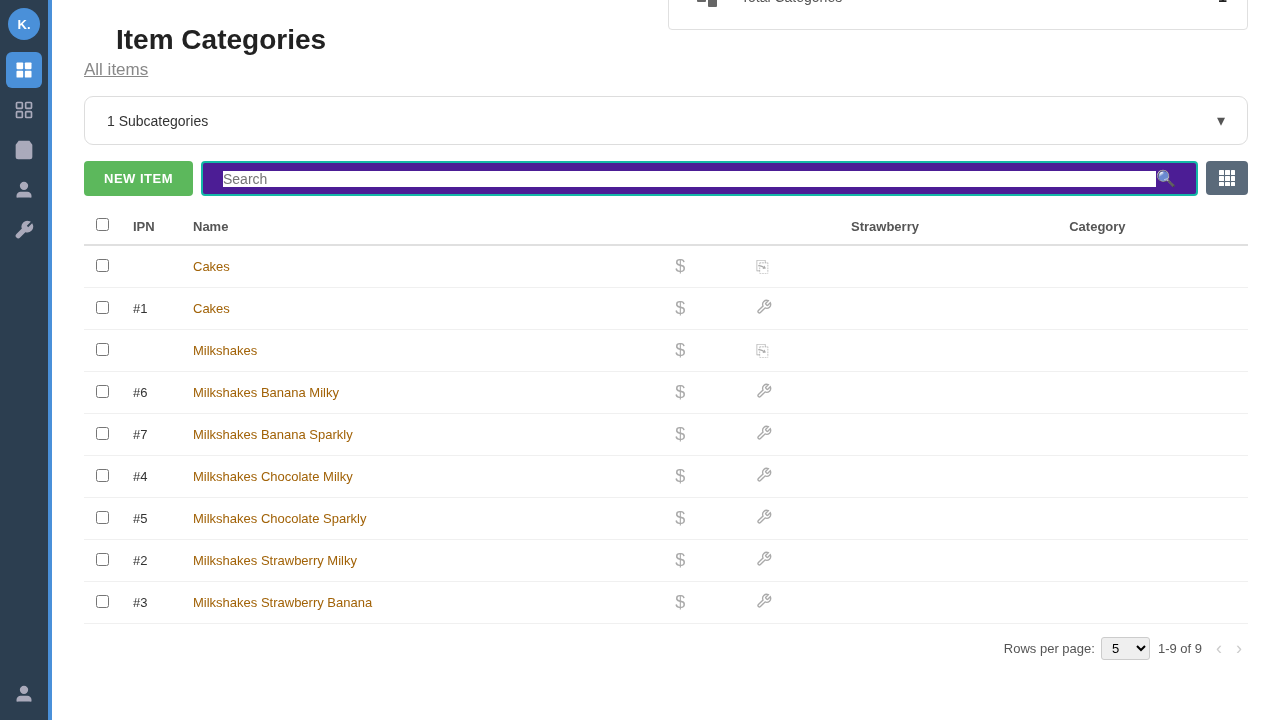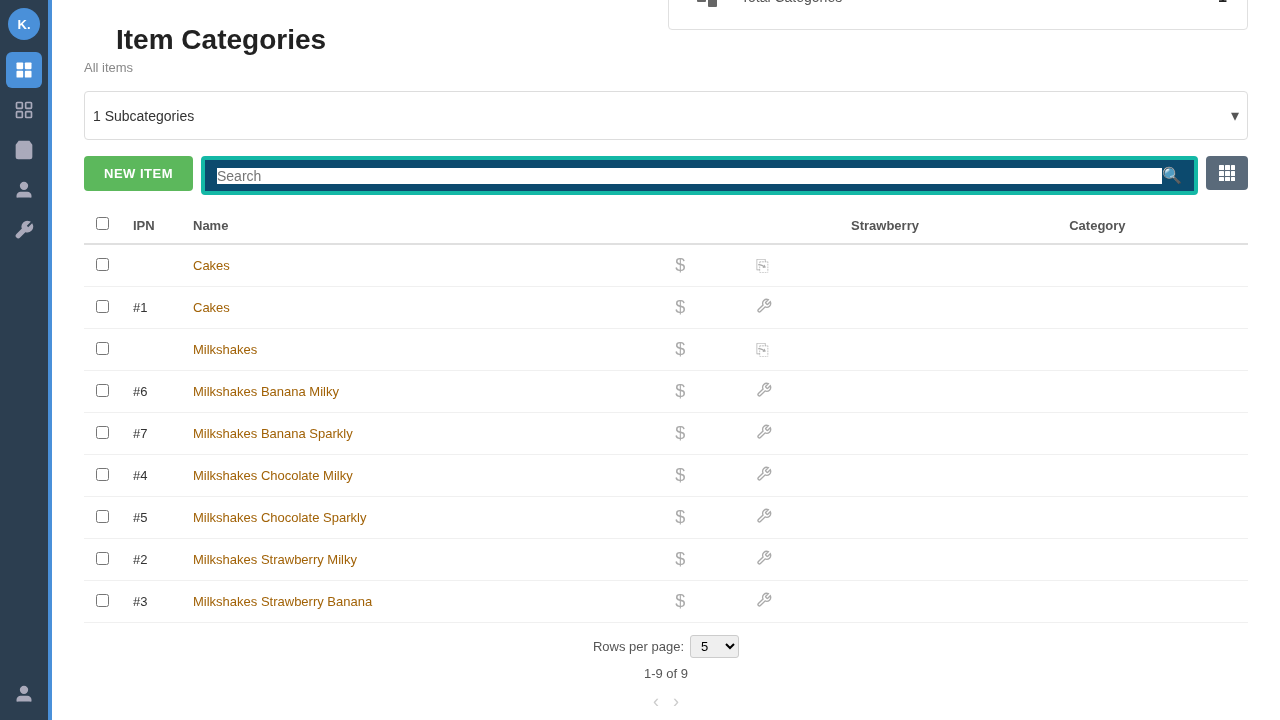--- a/index.html
+++ b/index.html
@@ -59,23 +59,24 @@
 
     
     .page-title {
       font-size: 28px;
       font-weight: 700;
       color: #222;
       margin-bottom: 4px;
       margin-left: 32px;
     }
     .page-subtitle {
-      font-size: 13px;
+      font-size: 17px;
       color: #888;
       margin-bottom: 16px;
+      text-decoration: underline;
     }
     .btn-green {
       background: #5cb85c;
       color: white;
       border: none;
       padding: 10px 20px;
       border-radius: 4px;
       font-size: 13px;
       font-weight: 700;
       letter-spacing: 0.5px;
@@ -116,22 +117,22 @@
     }
     .stat-value {
       font-size: 16px;
       font-weight: 600;
       color: #222;
     }
 
     
     .subcategories-bar {
       border: 1px solid #ddd;
-      border-radius: 4px;
-      padding: 14px 8px;
+      border-radius: 9px;
+      padding: 14px 22px;
       display: flex;
       align-items: center;
       justify-content: space-between;
       cursor: pointer;
       margin-bottom: 16px;
       background: white;
       clear: both;
     }
     .subcategories-label {
       font-size: 14px;
@@ -143,24 +144,24 @@
     .table-toolbar {
       display: flex;
       align-items: flex-start;
       margin-bottom: 12px;
       gap: 8px;
     }
     .search-wrapper {
       flex: 1;
       display: flex;
       align-items: center;
-      border: 4px solid #14b8a6;
+      border: 2px solid #14b8a6;
       border-radius: 4px;
-      padding: 6px 12px;
-      background: #0c4a6e;
+      padding: 6px 20px;
+      background: #4c1d95;
     }
     .search-input {
       border: none;
       outline: none;
       flex: 1;
       font-size: 14px;
       color: #333;
     }
     .search-icon { color: #aaa; font-size: 16px; }
     .view-toggle-btn {
@@ -206,21 +207,20 @@
 
     
     .pagination-bar {
       display: flex;
       align-items: center;
       justify-content: flex-end;
       padding: 12px 0 4px 0;
       font-size: 13px;
       color: #555;
       gap: 8px;
-      flex-direction: column;
     }
     .rows-per-page {
       display: flex; align-items: center; gap: 6px;
     }
     .rows-select {
       border: 1px solid #ccc;
       border-radius: 3px;
       padding: 2px 6px;
       font-size: 13px;
       cursor: pointer;

